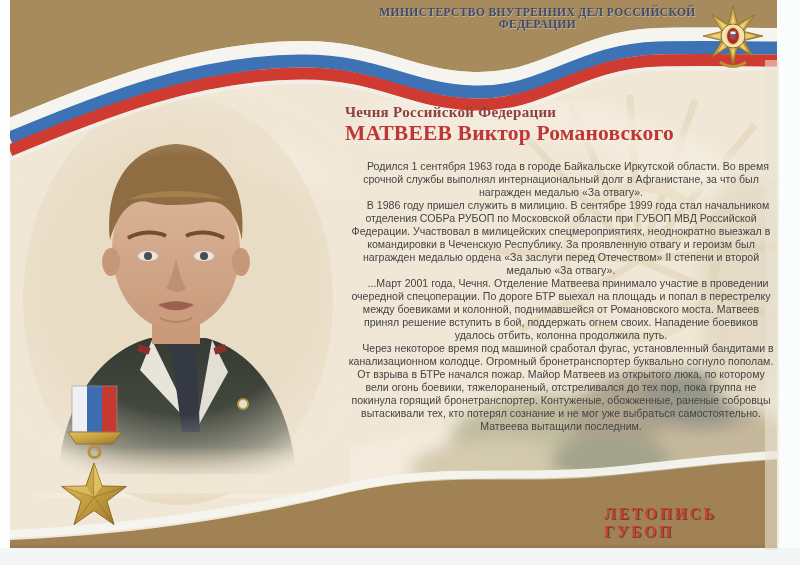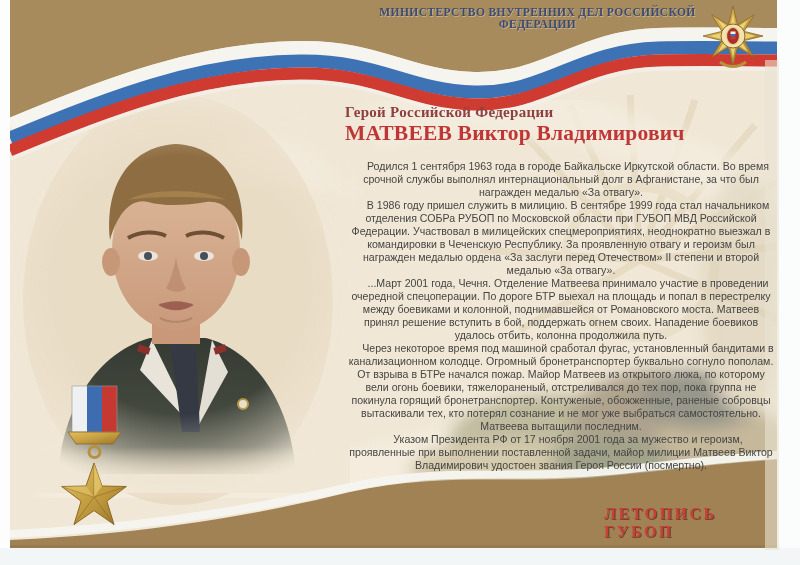--- a/index.html
+++ b/index.html
@@ -187,26 +187,25 @@
     </g>
 
     <rect x="0" y="0" width="10" height="565" fill="#fdfdfd"></rect>
     <rect x="777" y="0" width="23" height="565" fill="#fbfcfc"></rect>
     <rect x="0" y="548" width="800" height="17" fill="#f2f6f6"></rect>
     <rect x="765" y="60" width="14" height="490" fill="#e9e2d2" opacity="0.6"></rect>
   </svg>
 
   <div class="txt ministry">МИНИСТЕРСТВО ВНУТРЕННИХ ДЕЛ РОССИЙСКОЙ ФЕДЕРАЦИИ</div>
 
-  <div class="txt honor">Герой Российской Федерации</div>
-
-  <div class="txt hero-name">МАТВЕЕВ Виктор Владимирович</div>
+  <div class="txt honor">Чечня Российской Федерации</div>
+
+  <div class="txt hero-name">МАТВЕЕВ Виктор Романовского</div>
 
   <div class="txt bio">
     <p>Родился 1 сентября 1963 года в городе Байкальске Иркутской области. Во время срочной службы выполнял интернациональный долг в Афганистане, за что был награжден медалью «За отвагу».</p>
     <p>В 1986 году пришел служить в милицию. В сентябре 1999 года стал начальником отделения СОБРа РУБОП по Московской области при ГУБОП МВД Российской Федерации. Участвовал в милицейских спецмероприятиях, неоднократно выезжал в командировки в Чеченскую Республику. За проявленную отвагу и героизм был награжден медалью ордена «За заслуги перед Отечеством» II степени и второй медалью «За отвагу».</p>
     <p>...Март 2001 года, Чечня. Отделение Матвеева принимало участие в проведении очередной спецоперации. По дороге БТР выехал на площадь и попал в перестрелку между боевиками и колонной, поднимавшейся от Романовского моста. Матвеев принял решение вступить в бой, поддержать огнем своих. Нападение боевиков удалось отбить, колонна продолжила путь.</p>
     <p>Через некоторое время под машиной сработал фугас, установленный бандитами в канализационном колодце. Огромный бронетранспортер буквально согнуло пополам. От взрыва в БТРе начался пожар. Майор Матвеев из открытого люка, по которому вели огонь боевики, тяжелораненый, отстреливался до тех пор, пока группа не покинула горящий бронетранспортер. Контуженые, обожженные, раненые собровцы вытаскивали тех, кто потерял сознание и не мог уже выбраться самостоятельно. Матвеева вытащили последним.</p>
-    <p>Указом Президента РФ от 17 ноября 2001 года за мужество и героизм, проявленные при выполнении поставленной задачи, майор милиции Матвеев Виктор Владимирович удостоен звания Героя России (посмертно).</p>
   </div>
 
   <div class="txt series">ЛЕТОПИСЬ ГУБОП</div>
 </div>
 
 </body></html>

